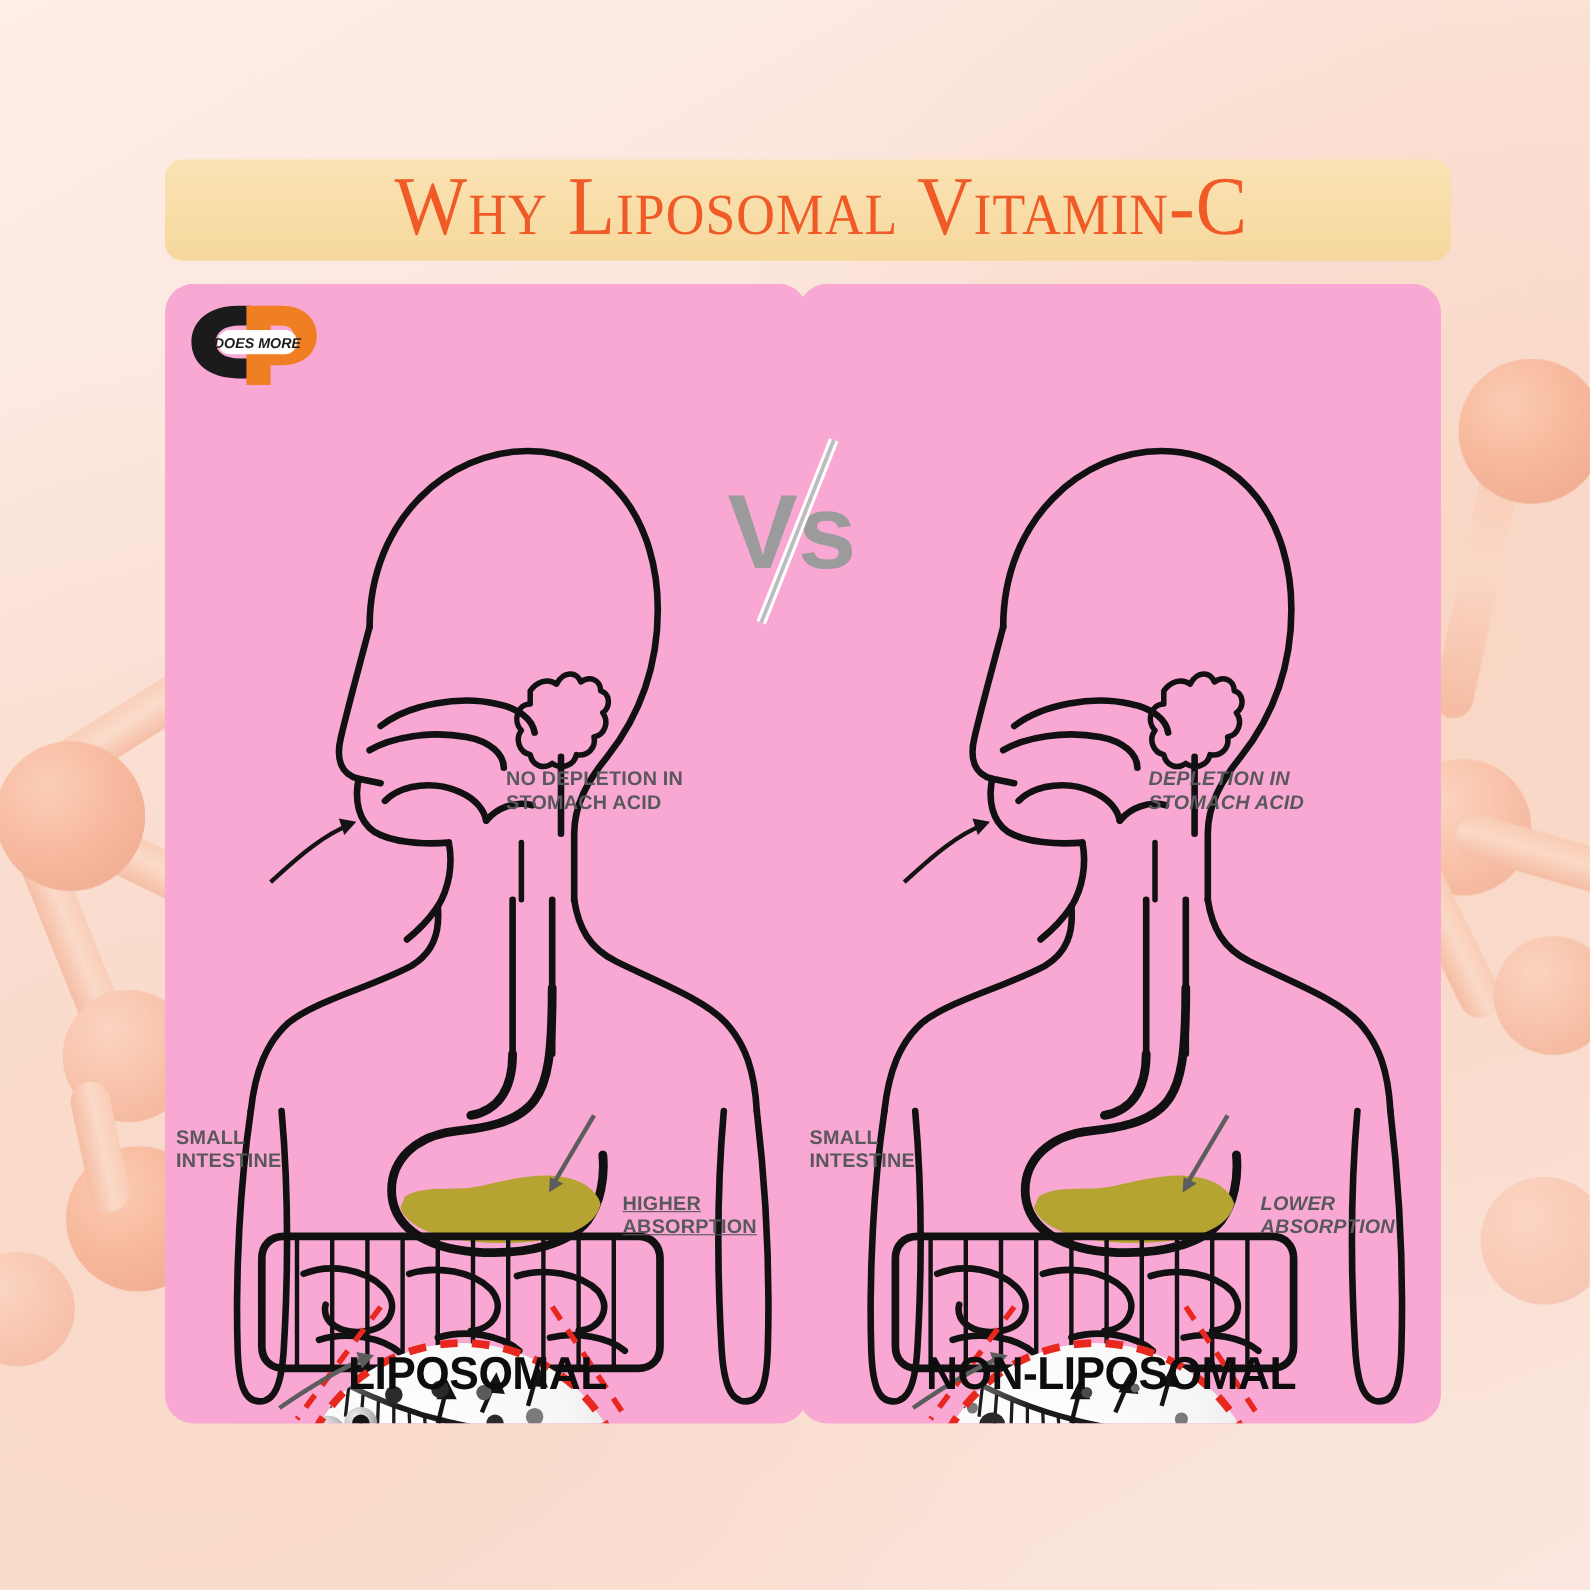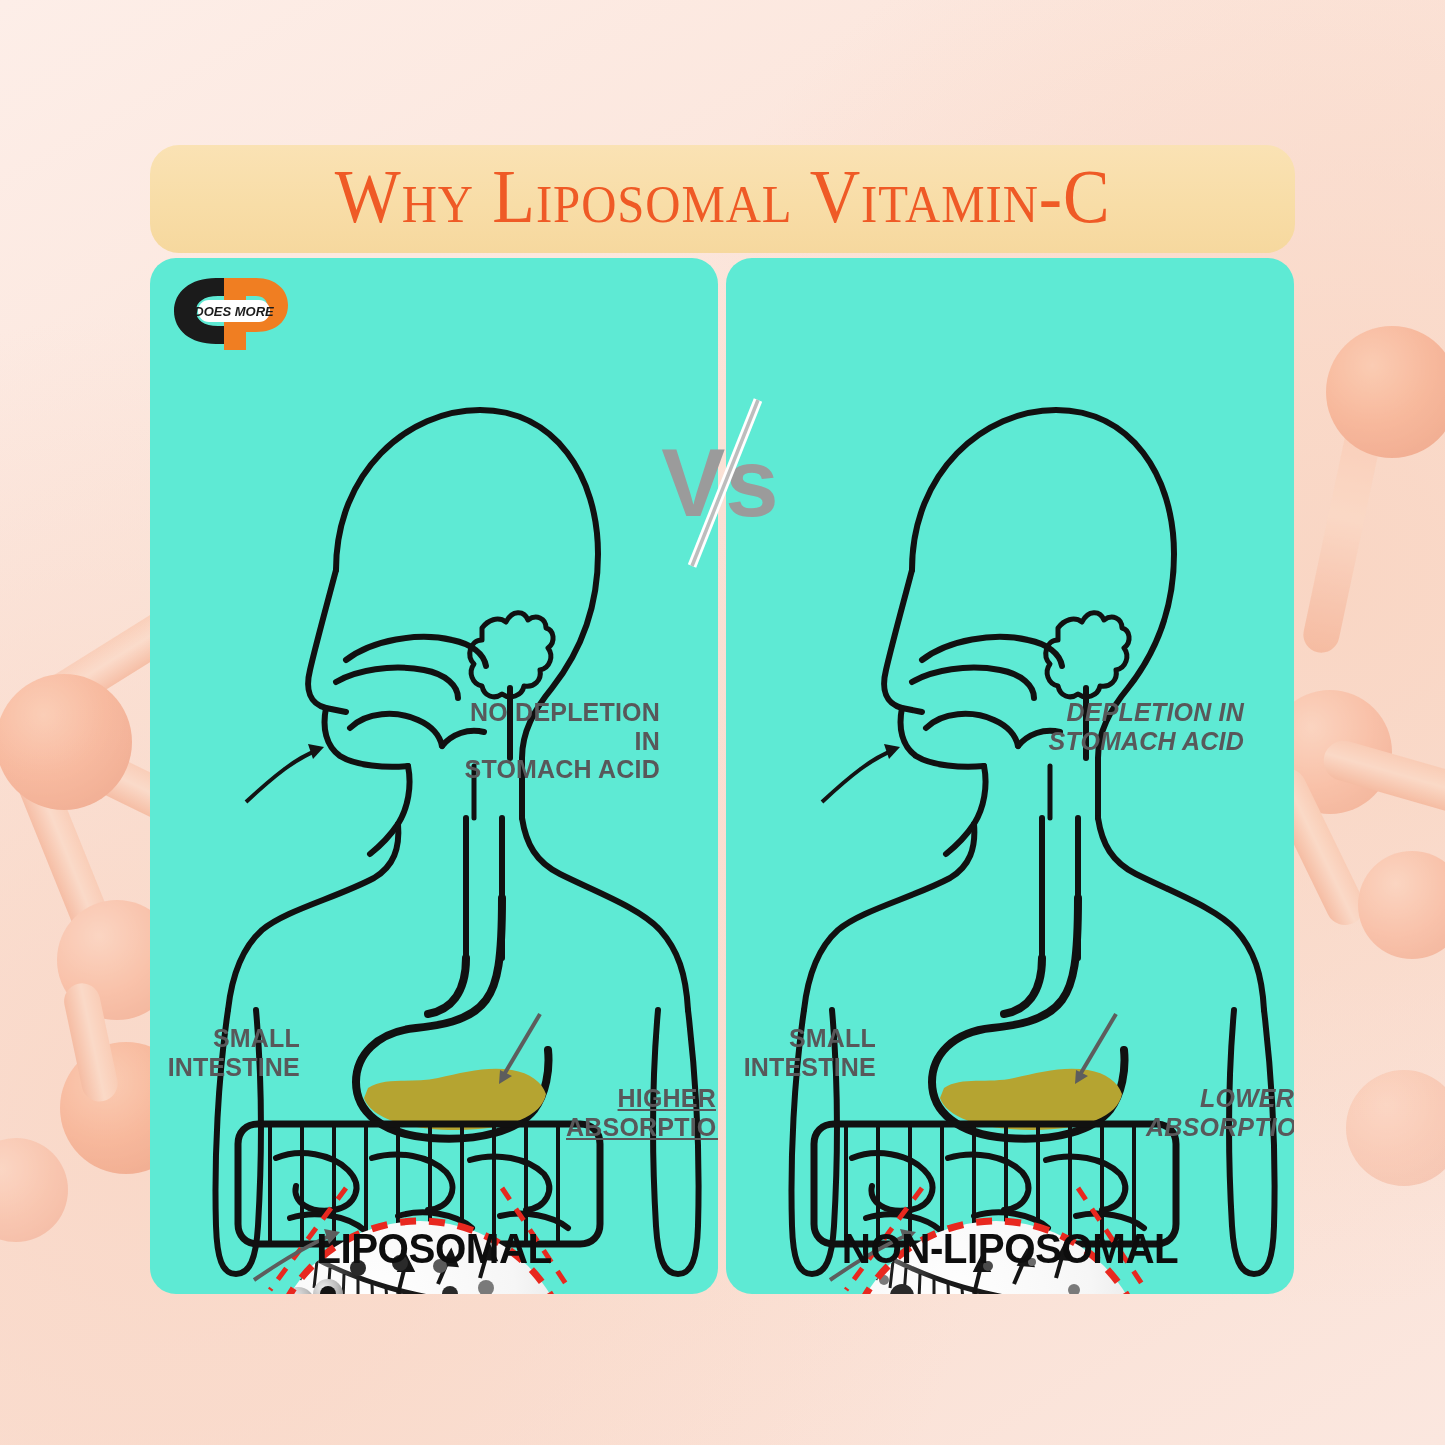--- a/index.html
+++ b/index.html
@@ -15,66 +15,67 @@
     position:absolute;inset:0;
     background:
       radial-gradient(circle at 12% 78%, #f9d8c8 0%, rgba(249,216,200,0) 48%),
       radial-gradient(circle at 92% 40%, #f9d6c4 0%, rgba(249,214,196,0) 46%),
       linear-gradient(150deg,#fdeee8 0%,#fbe3d8 40%,#fadfd2 70%,#fbe7df 100%);
   }
   #bg svg{position:absolute;inset:0;width:1445px;height:1445px;}
 
   
   .title-bar{
-    position:absolute;left:150px;top:145px;width:1145px;height:108px;
+    position:absolute;left:150px;top:145px;width:1145px;height:92px;
     background:linear-gradient(180deg,#fae2b4 0%,#f8dda7 55%,#f6d89e 100%);
-    border-radius:29px;
-    display:flex;align-items:center;justify-content:center;
+    border-radius:16px;
+    display:flex;align-items:center;justify-content:center;padding-left:24px;
   }
   .title-text{
     font-family:"Liberation Serif",serif;
     font-weight:400;
     font-size:76px;
     letter-spacing:1px;
     color:#ef5a26;
     font-variant:small-caps;
     transform:scaleX(.92);
     white-space:nowrap;
     line-height:1;
     padding-bottom:6px;
   }
 
   
   .panel{
     position:absolute;top:258px;height:1036px;
-    background:#5eead4;
+    background:#f9a8d4;
     border-radius:26px;
     overflow:hidden;
+    padding-left:16px;
   }
   #panel-left{left:150px;width:568px;}
   #panel-right{left:726px;width:568px;}
 
   
   .logo{position:absolute;left:14px;top:14px;width:132px;height:78px;}
 
   
   .vs{
     position:absolute;left:662px;top:398px;width:120px;height:170px;
     z-index:40;
   }
 
   
   .callout{
     position:absolute;
     color:#58585a;
     font-weight:bold;
-    font-size:25px;
+    font-size:18px;
     line-height:1.14;
     letter-spacing:.2px;
-    text-align:right;
+    text-align:left;
     white-space:pre-line;
   }
 
   .bottom-label{
     position:absolute;
     color:#0d0d0d;
     font-weight:bold;
     font-size:42px;
     letter-spacing:-.5px;
     text-align:center;

